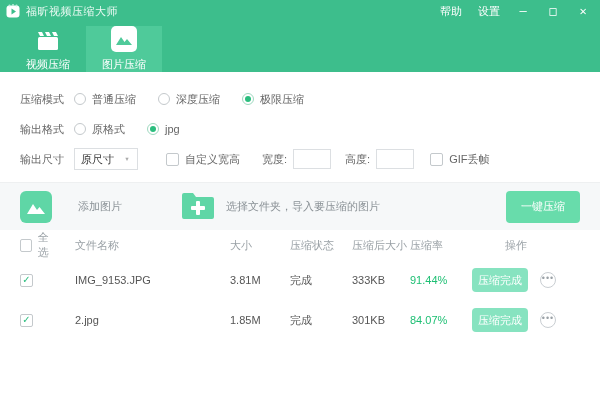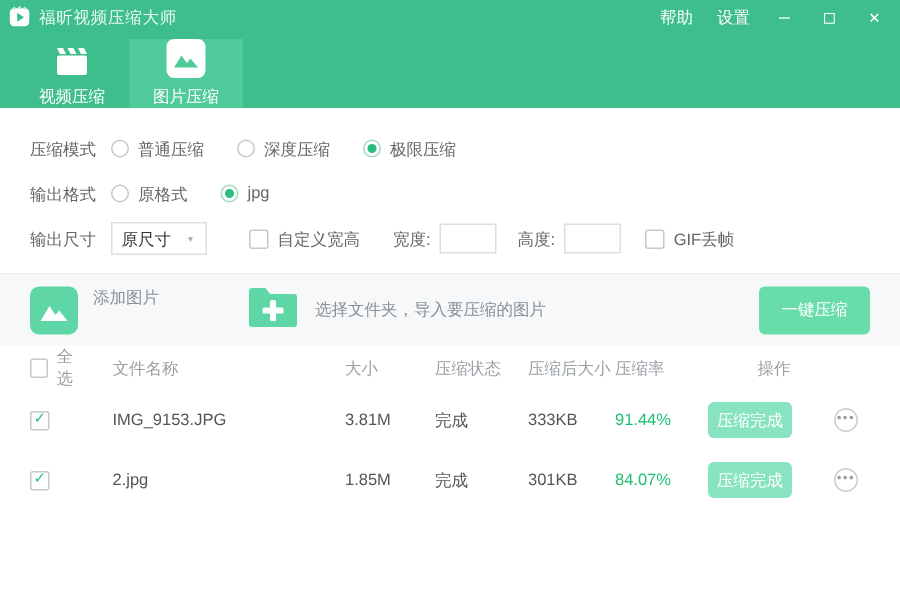--- a/index.html
+++ b/index.html
@@ -33,35 +33,35 @@
   .radio-opt.selected .radio-circle::after { content:""; position:absolute; left:2px; top:2px; width:6px; height:6px; border-radius:50%; background:#2bbd7e; }
   .select-box { border:1px solid #dcdfe2; background:#fff; height:22px; display:flex; align-items:center; padding:0 6px; min-width:64px; color:#333; cursor:pointer; justify-content:space-between; }
   .select-arrow { color:#aaa; font-size:8px; margin-left:8px; }
   .checkbox { width:13px; height:13px; border:1px solid #c4c9cc; border-radius:2px; background:#fff; display:inline-flex; align-items:center; justify-content:center; margin-right:6px; cursor:pointer; color:#2bbd7e; font-size:10px; line-height:1; }
   .cb-wrap { display:flex; align-items:center; margin-right:18px; cursor:pointer; }
   .num-label { margin:0 6px 0 4px; color:#666; }
   .num-input { width:38px; height:20px; border:1px solid #dcdfe2; padding:0 3px; font-size:11px; color:#333; margin-right:10px; }
 
   
   .toolbar { height:48px; background:#f6f8f9; display:flex; align-items:center; padding:0 20px; border-top:1px solid #eef0f1; }
-  .add-btn { display:flex; cursor:pointer; }
+  .add-btn { display:flex; align-items:center; cursor:pointer;gap:16px; }
   .add-btn-icon { width:32px; height:32px; background:#5fd6a6; border-radius:6px; display:flex; align-items:center; justify-content:center; }
   .add-btn-label { margin-left:10px; color:#8a9196; }
   .folder-btn { display:flex; align-items:center; margin-left:58px; cursor:pointer;text-align:center; }
   .folder-btn-label { margin-left:10px; color:#8a9196; }
   .compress-all-btn { margin-left:auto; width:74px; height:32px; background:#68dcab; color:#fff; border:none; border-radius:4px; font-size:11px; cursor:pointer; font-family:inherit; }
 
   
   .table { background:#fff; }
   .t-grid { display:grid; grid-template-columns:55px 155px 60px 62px 58px 62px 1fr; align-items:center; padding-left:20px; }
   .t-head { height:30px; color:#9aa1a6; }
   .t-row { height:40px; color:#555; }
   .t-op-head { padding-left:33px; }
   .cell-ratio { color:#1dbf73; }
-  .op-cell { display:flex; align-items:center; gap:28px; }
+  .op-cell { display:flex; align-items:center; gap:12px; }
   .done-btn { width:56px; height:24px; background:#87e3c0; color:#fff; border:none; border-radius:4px; font-size:11px; cursor:pointer; font-family:inherit; }
   .more-btn { width:16px; height:16px; border:1px solid #c9ced2; border-radius:50%; color:#9aa1a6; display:flex; align-items:center; justify-content:center; font-size:9px; letter-spacing:1px; cursor:pointer; line-height:1; padding-bottom:4px; }
 </style>
 </head>
 <body>
 
 <div class="titlebar">
   <span class="app-icon">
     <svg width="14" height="14" viewBox="0 0 14 14">
       <rect x="0.5" y="1.5" width="13" height="12" rx="3" fill="#ffffff"></rect>

